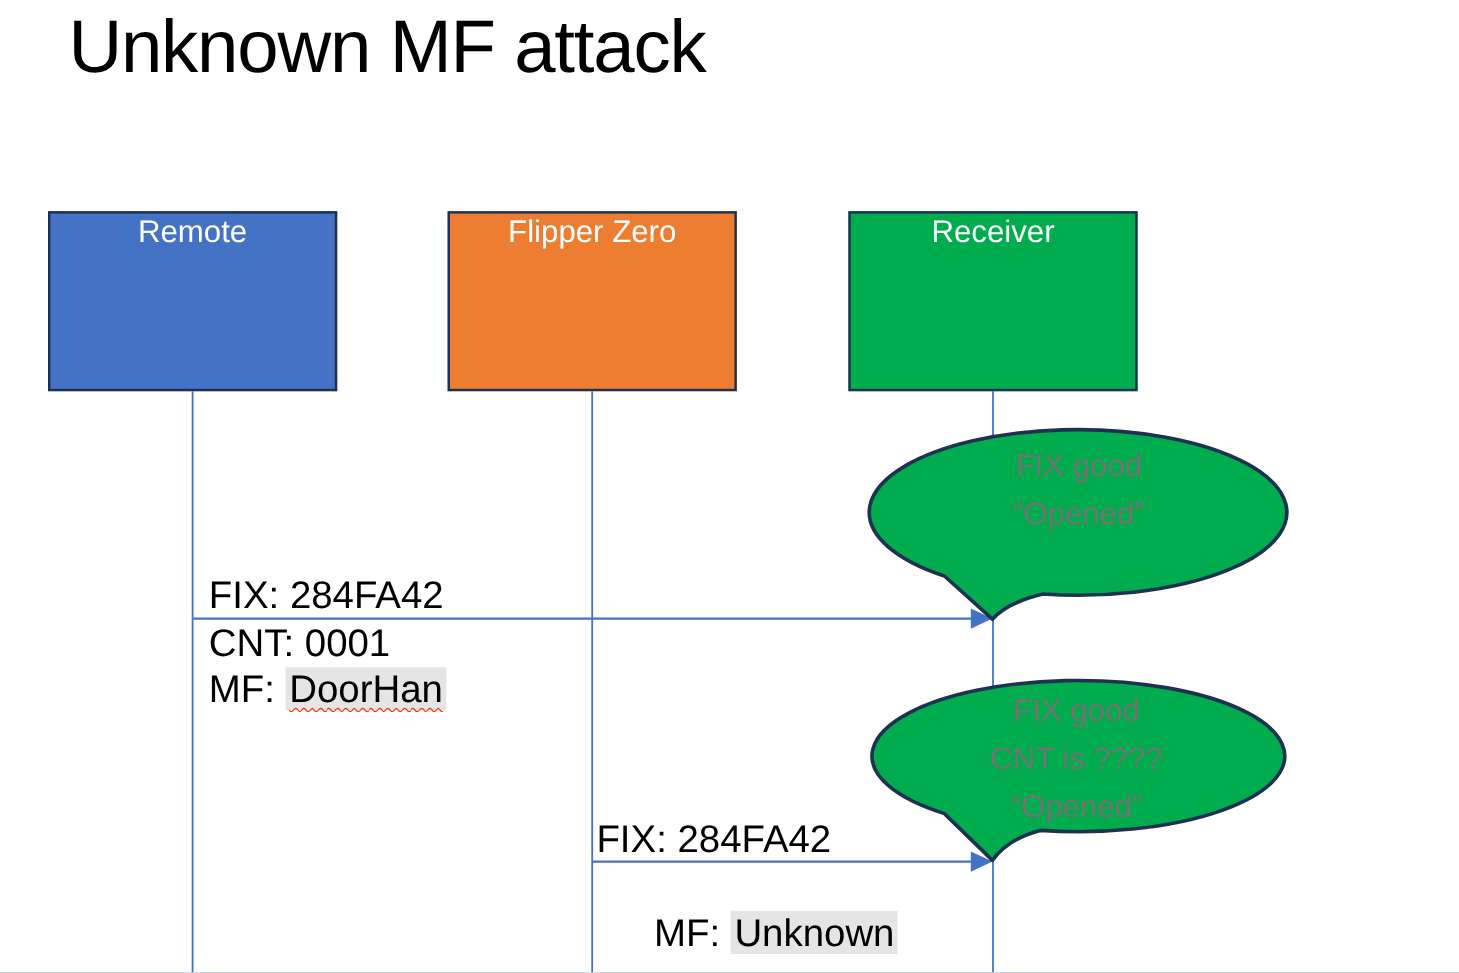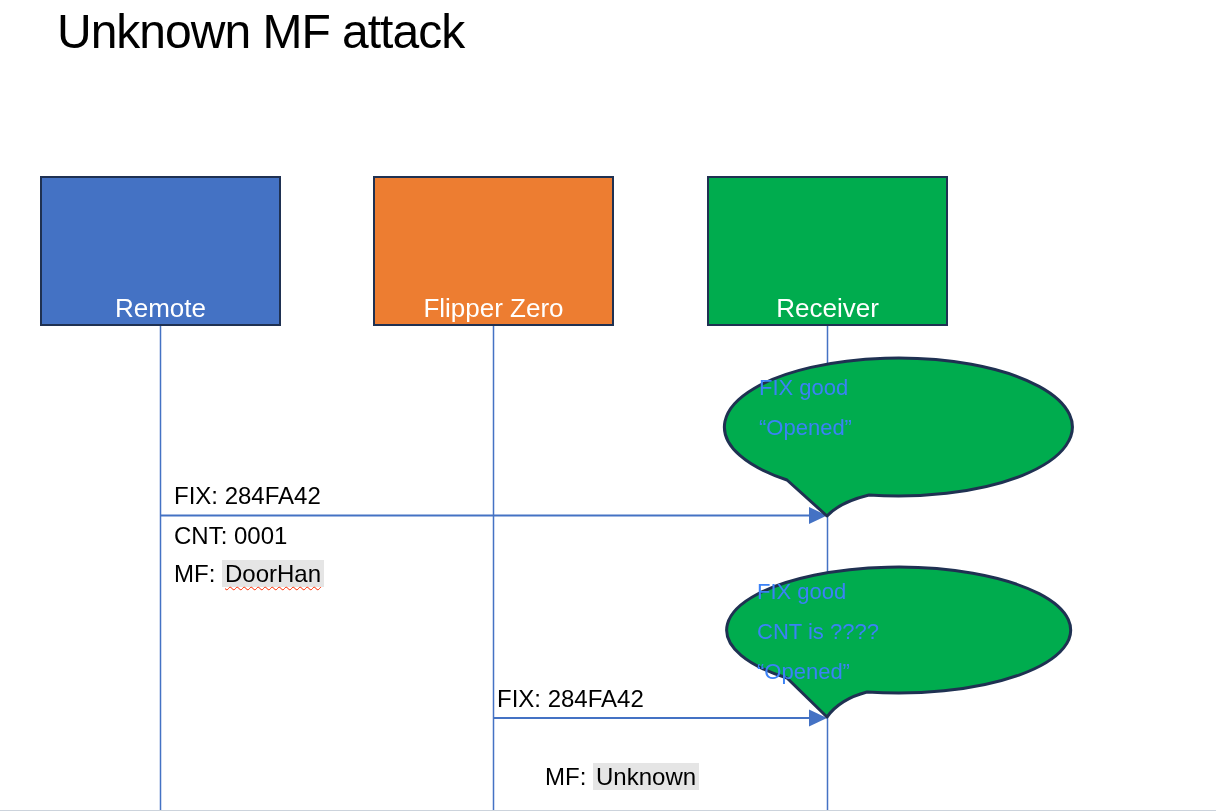--- a/index.html
+++ b/index.html
@@ -1,46 +1,46 @@
 <!DOCTYPE html>
 <html><head>
 <meta charset="utf-8">
 <style>
   html,body{margin:0;padding:0;background:#fff;}
   body{font-family:"Liberation Sans",sans-serif;}
   .stage{position:relative;width:1216px;height:811px;background:#ffffff;overflow:hidden;}
 
   .slide-title{
     position:absolute;left:57px;top:4px;margin:0;
-    font-size:48px;font-weight:300;letter-spacing:-1px;color:#000;
+    font-size:62px;font-weight:300;letter-spacing:-1px;color:#000;
     white-space:nowrap;
   }
 
   svg.canvas{position:absolute;left:0;top:0;width:1216px;height:811px;z-index:1;}
 
   .actor{
     position:absolute;top:176px;width:241px;height:150px;
     border:2.5px solid #1f3152;box-sizing:border-box;
-    display:flex;align-items:flex-end;justify-content:center;
+    display:flex;align-items:flex-start;justify-content:center;
     z-index:2;
   }
   .actor .actor-label{color:#ffffff;font-size:26px;}
   .actor-remote{left:40px;background:#4472C4;}
   .actor-flipper{left:373px;background:#ED7D31;}
   .actor-receiver{left:707px;background:#00AC4E;}
 
   .msg-label{
-    position:absolute;z-index:3;font-size:24px;color:#000;white-space:nowrap;line-height:30px;
+    position:absolute;z-index:3;font-size:32px;color:#000;white-space:nowrap;line-height:30px;
   }
   .hl{background:#e5e5e5;padding:0 3px;}
   .sq{text-decoration:underline;text-decoration-style:wavy;text-decoration-color:#ff2a00;text-decoration-thickness:1px;text-underline-offset:4px;}
 
   .callout-text{
-    position:absolute;z-index:3;width:280px;
-    color:#3b82f6;font-size:22px;line-height:40px;
+    position:absolute;z-index:3;width:280px;text-align:center;
+    color:#737373;font-size:26px;line-height:40px;
   }
   .callout-text-1{left:759px;top:368px;}
   .callout-text-2{left:757px;top:572px;}
 
   .bottom-edge{
     position:absolute;left:0;bottom:0;width:1216px;height:1px;
     background:#ccd3dc;z-index:1;
   }
 </style>
 </head>

